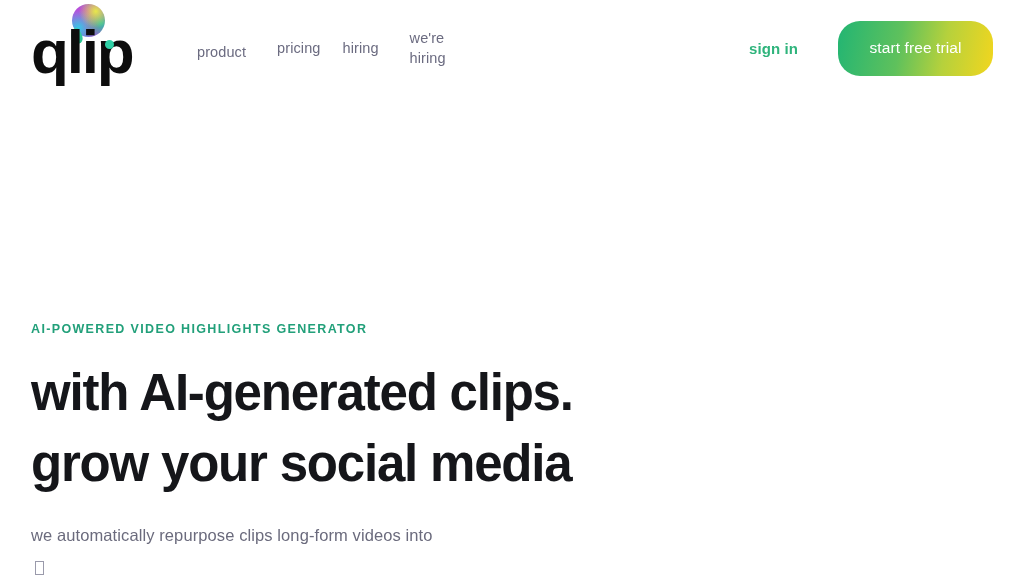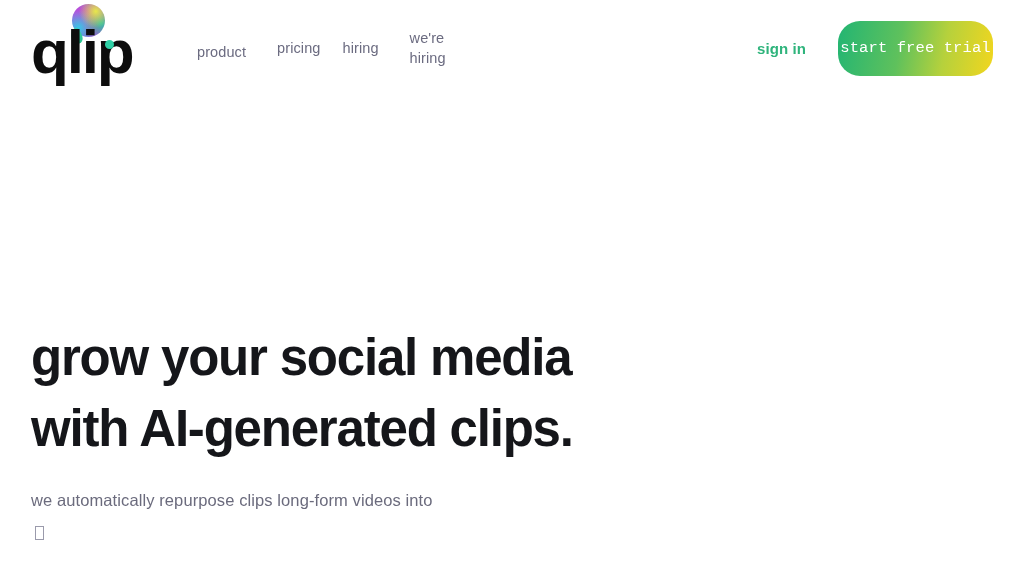--- a/index.html
+++ b/index.html
@@ -62,33 +62,33 @@
   .nav-item.i0 { margin-right:31px;margin-top:7px; }
   .nav-item.i1 { margin-right:22px; }
   .nav-item.i2 { margin-right:31px; }
   .nav-item.stacked {
     display:flex; flex-direction:column;
     line-height:20px; align-items:flex-start;
   }
 
   .actions {
     position:absolute; right:31px; top:0;
-    height:96px; display:flex; align-items:center; gap:4px;
+    height:96px; display:flex; align-items:center; gap:12px;
   }
   .signin {
     font-size:15px; font-weight:600; color:#2fb47c;
     letter-spacing:0.1px; cursor:pointer; margin-right:28px;
   }
   .cta {
     display:inline-flex; align-items:center; justify-content:center;
     width:155px; height:55px; border-radius:22px;
     background:linear-gradient(100deg,#22b573 0%,#5fc15c 40%,#b6d13c 68%,#f2d61e 100%);
     color:#ffffff; font-size:15.5px; letter-spacing:0.1px;
     border:none; cursor:pointer;
-    font-family:Liberation Mono, monospace;
+    font-family:Liberation Sans, sans-serif;
   }
 
   
   .hero { position:absolute; left:31px; top:322px; width:700px; }
   .eyebrow {
     font-size:12.5px; font-weight:700; color:#22a07a;
     letter-spacing:1.35px; text-transform:uppercase;
     margin-bottom:21px;
   }
   .headline {
@@ -134,21 +134,22 @@
   </nav>
 
   <div class="actions">
     <div class="signin">sign in</div>
     <button class="cta">start free trial</button>
   </div>
 
 </div>
 
 <section class="hero">
+  <div class="eyebrow">AI-POWERED VIDEO HIGHLIGHTS GENERATOR</div>
   <h1 class="headline">
+    <span class="line">with AI-generated clips.</span>
     <span class="line">grow your social media</span>
-    <span class="line">with AI-generated clips.</span>
   </h1>
   <p class="subhead">
     <span class="line">we automatically repurpose clips long-form videos into</span>
     <span class="line"><span class="tofu"></span></span>
   </p>
 </section>
 
 </body></html>

